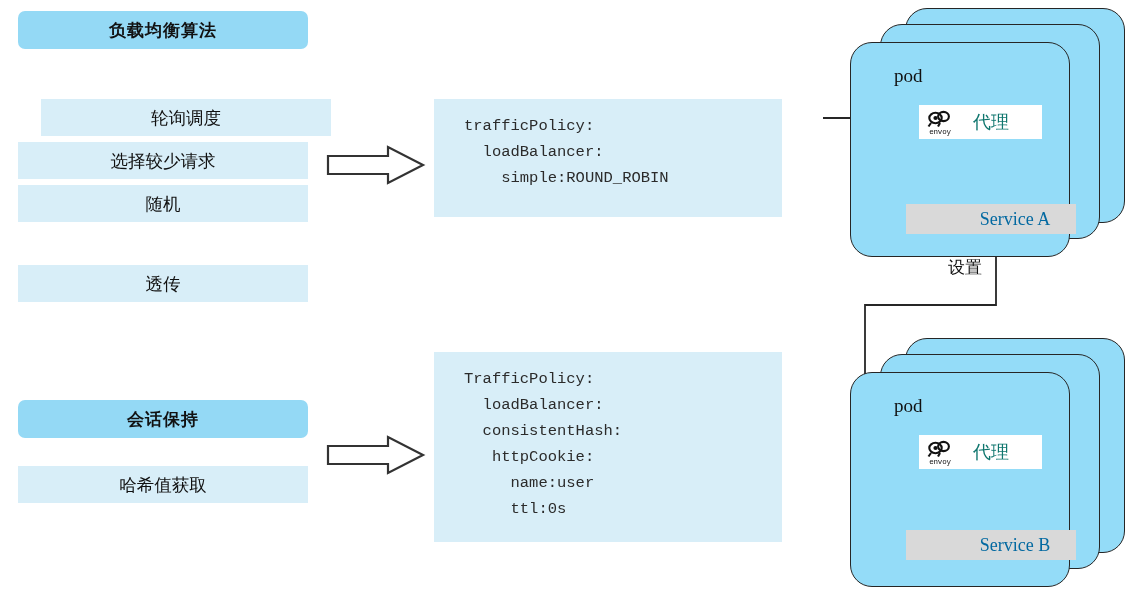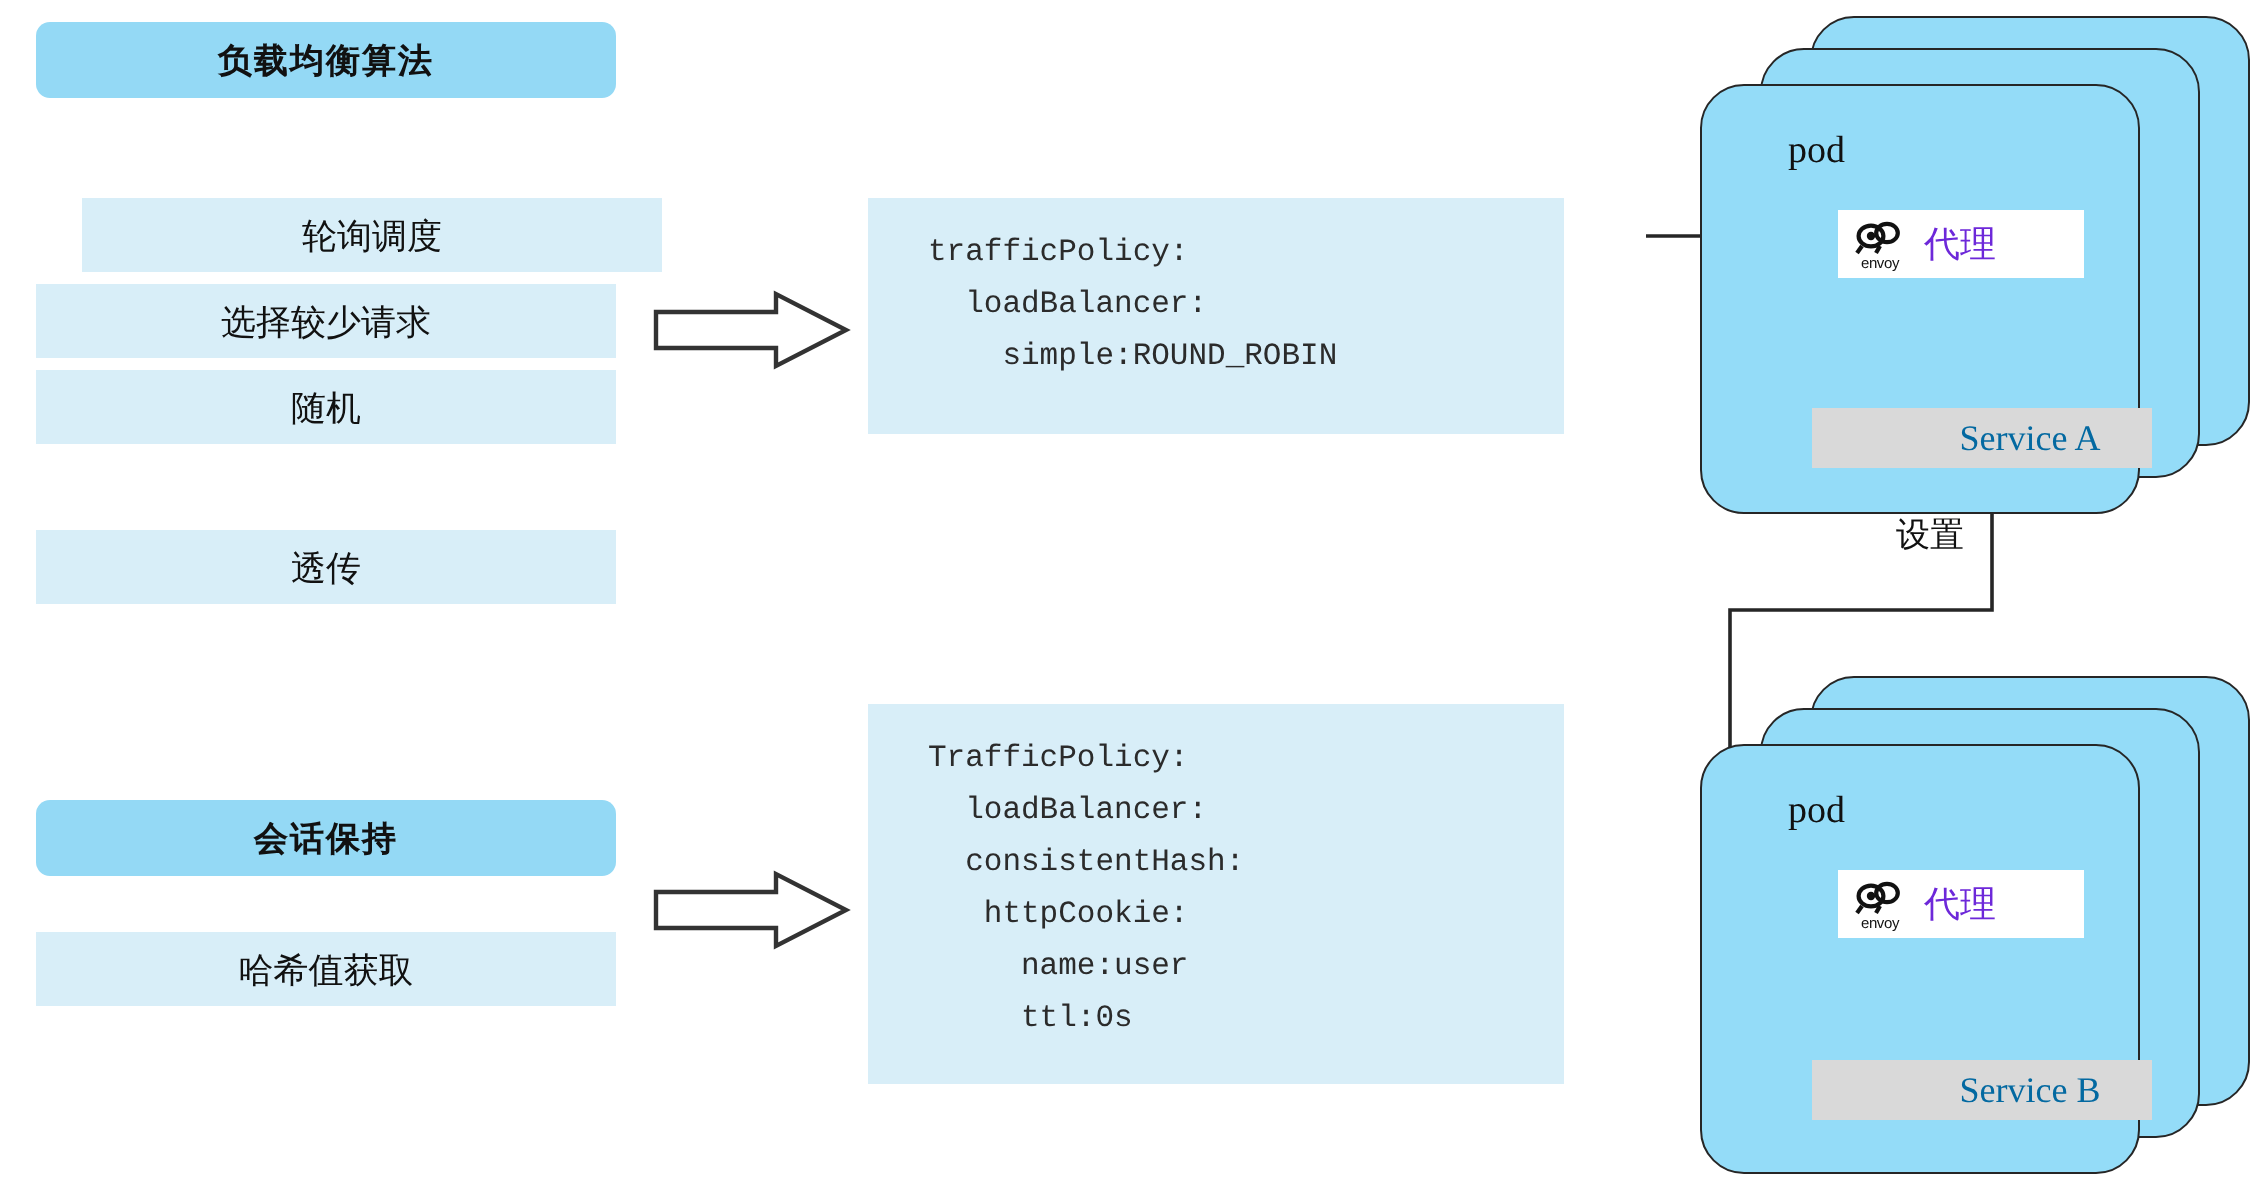--- a/index.html
+++ b/index.html
@@ -94,28 +94,28 @@
     height: 26px;
     flex: 0 0 auto;
   }
   .envoy-word {
     position: absolute;
     left: 0;
     bottom: -1px;
     width: 30px;
     text-align: center;
     font-size: 7.5px;
-    font-family: Liberation Sans, sans-serif;
+    font-family: Liberation Mono, monospace;
     color: #111;
     letter-spacing: -0.2px;
   }
   .envoy-text {
     font-size: 18px;
-    margin-left: 7px;
-    color: #6d28d9;
+    margin-left: 18px;
+    color: #0f766e;
   }
   .service-box {
     position: absolute;
     background: #d9d9d9;
     display: flex;
     align-items: center;
     justify-content: center;
     font-size: 18px;
     color: #0369a1;
     padding-left: 48px;

